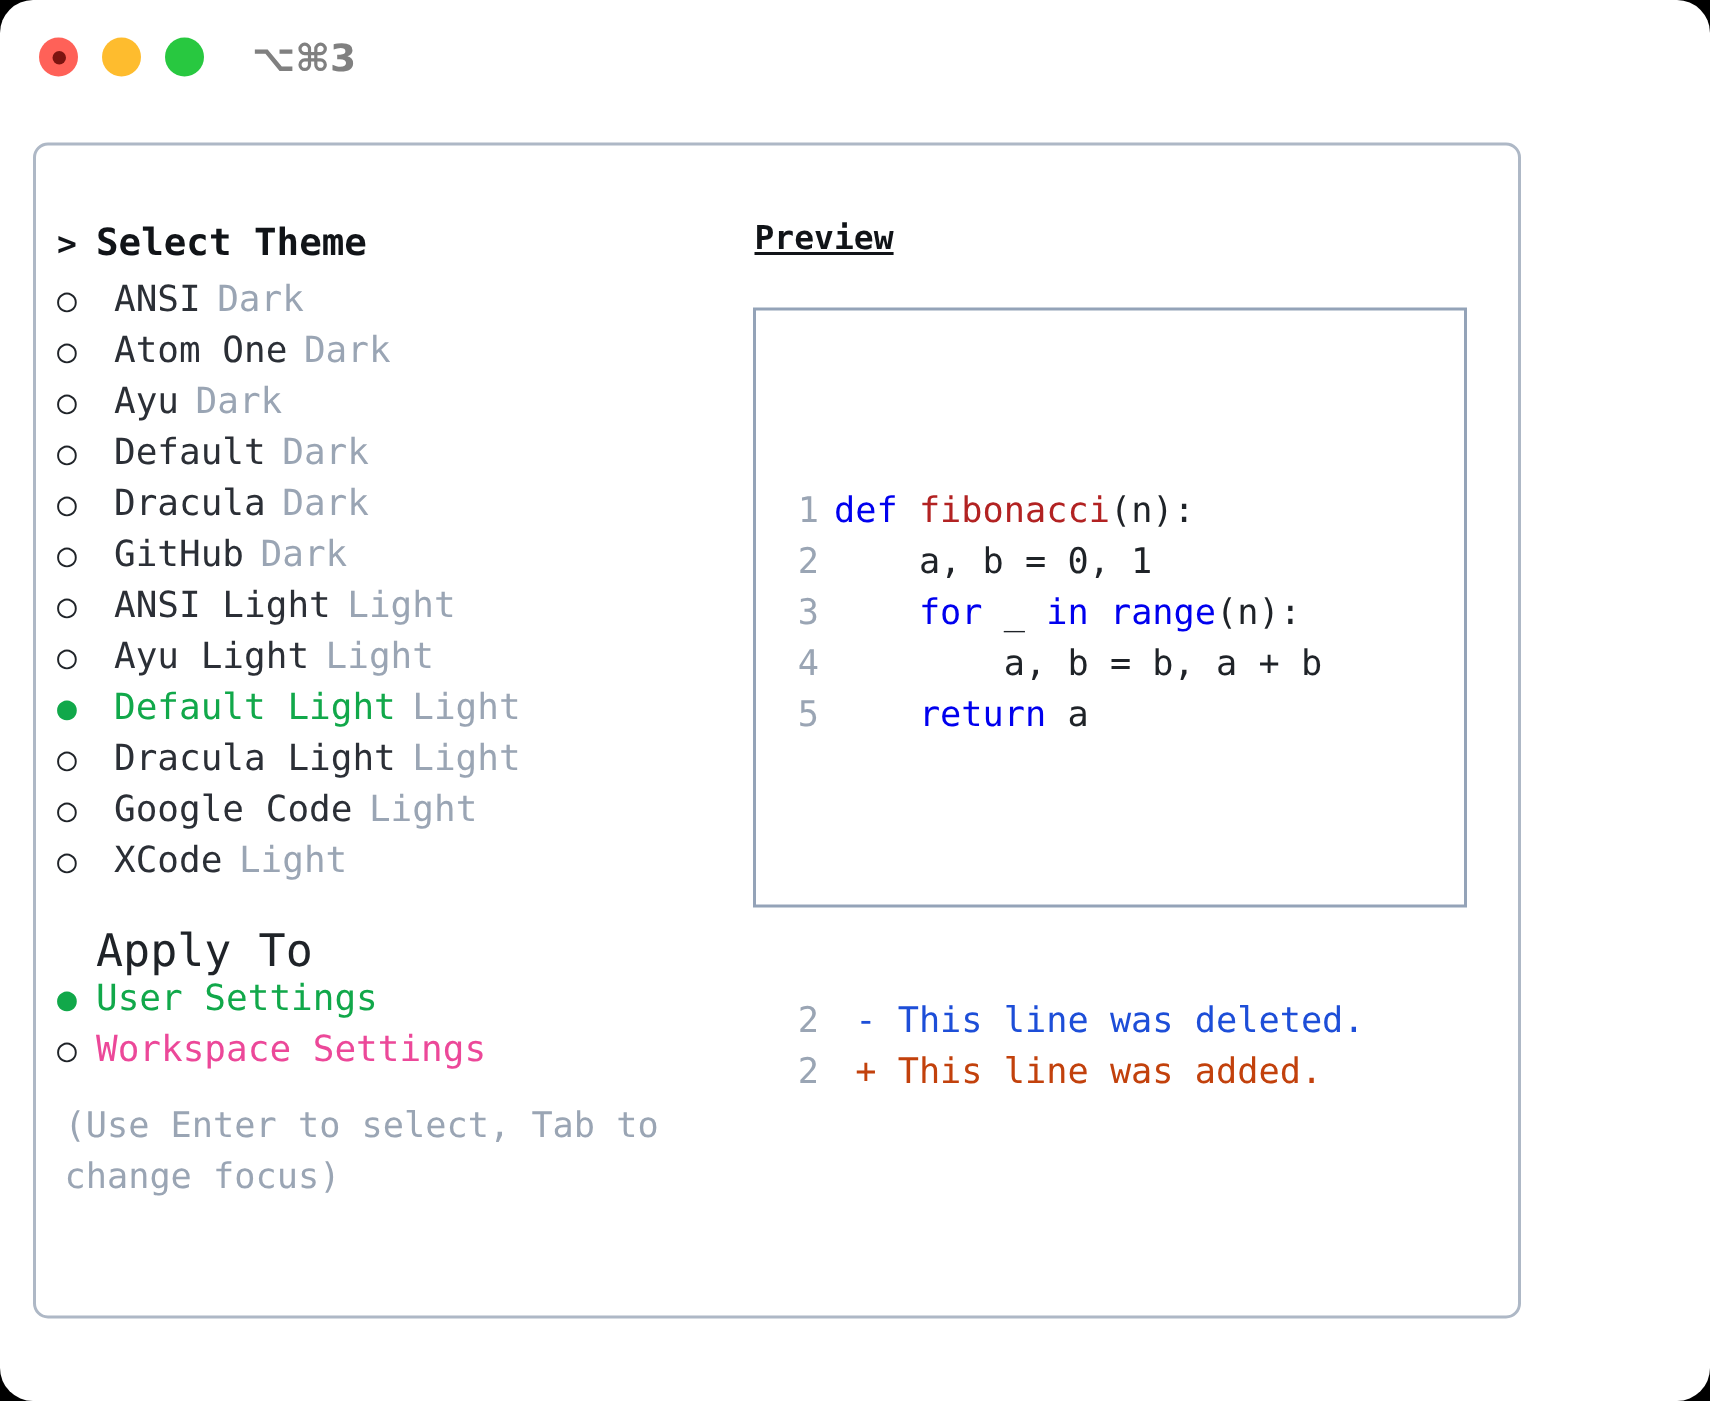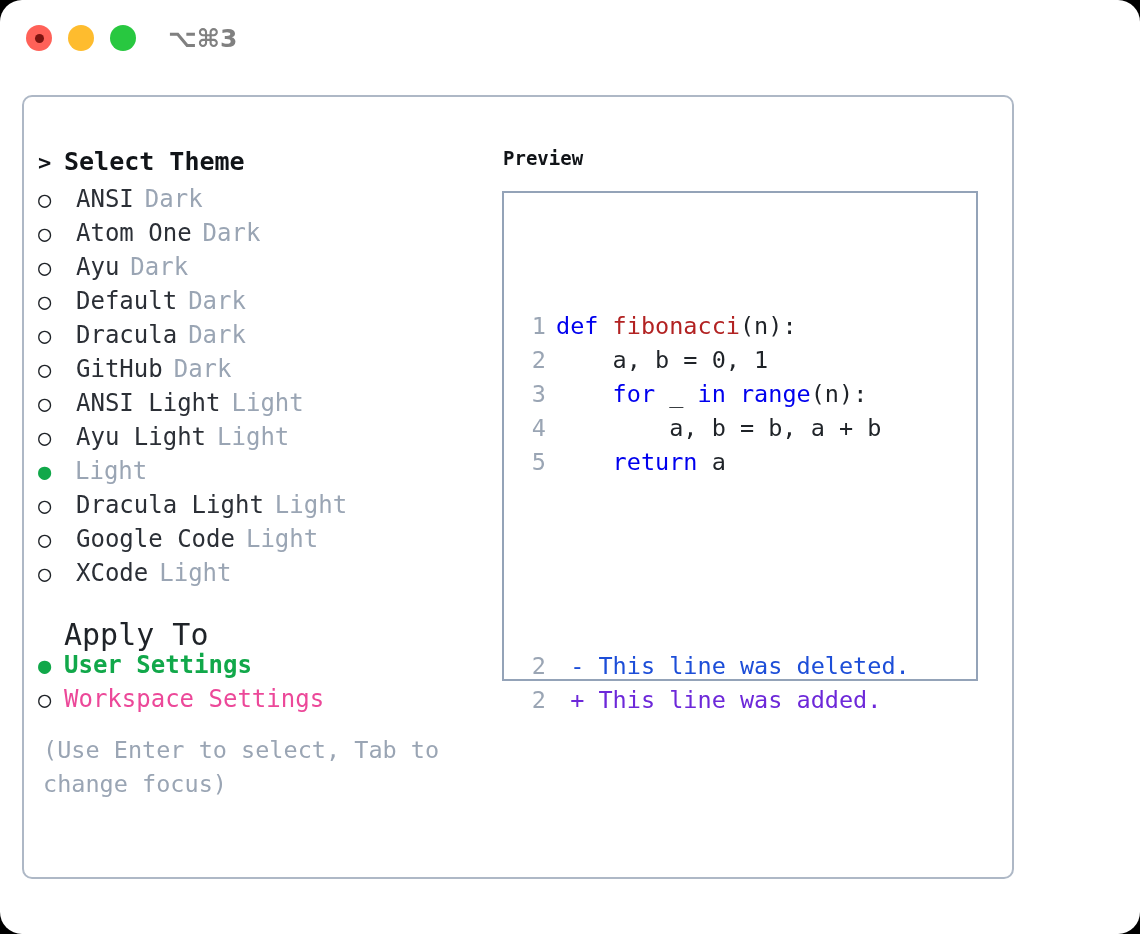--- a/index.html
+++ b/index.html
@@ -130,50 +130,51 @@
   .theme-name   { color: #2b2f36; margin-left: 12px; }
   .theme-name.selected { color: #11a84a; }
   .theme-kind   { color: #9aa5b4; margin-left: 11px; }
 
   .section-label {
     color: #1f2328;
     font-size: 30px;
   }
 
   .apply-row .opt-label { color: #ec4899; }
-  .apply-row .opt-label.selected { color: #11a84a; font-weight: bold; }
+  .apply-row .opt-label.selected { color: #11a84a; }
 
   .spacer-sm { height: 24px; }
 
   .hint {
     margin-top: 14px;
     color: #9aa5b4;
     font-size: 23.5px;
     line-height: 34px;
     width: 420px;
     padding-left: 5px;
   }
 
   
   .right-col {
     position: absolute;
     left: 478px;
     top: 50px;
     width: 500px;
   }
   .preview-title {
-    font-size: 19px;
+    font-size: 22px;
     font-weight: bold;
     color: #111418;
-    margin-bottom: 22px;
+    margin-bottom: 33px;
     padding-left: 1px;
+    text-decoration: underline;
   }
   .preview-box {
     width: 476px;
-    height: 490px;
+    height: 400px;
     border: 2px solid #94a3b8;
     box-sizing: border-box;
     background: #ffffff;
     position: relative;
   }
   .code {
     position: absolute;
     left: 18px;
     top: 48px;
     font-size: 23.5px;
@@ -186,21 +187,21 @@
     width: 24px;
     text-align: right;
     color: #9aa5b4;
     margin-right: 10px;
   }
   .tok-kw    { color: #0000ee; }
   .tok-fn    { color: #b22222; }
   .tok-plain { color: #1f2328; }
   .diff-ctx  { color: #808080; }
   .diff-del  { color: #1d4ed8; }
-  .diff-add  { color: #6d28d9; }
+  .diff-add  { color: #c2410c; }
   .blank-line { display: block; height: 34px; }
 </style>
 </head>
 <body>
 
 <div class="window">
 
   <div class="titlebar">
     <div class="traffic">
       <span class="dot red"></span>
@@ -256,20 +257,21 @@
               <span class="theme-name">ANSI Light</span>
               <span class="theme-kind">Light</span>
             </div>
             <div class="row">
               <span class="bullet">○</span>
               <span class="theme-name">Ayu Light</span>
               <span class="theme-kind">Light</span>
             </div>
             <div class="row">
               <span class="bullet marker-filled">●</span>
+              <span class="theme-name selected">Default Light</span>
               <span class="theme-kind">Light</span>
             </div>
             <div class="row">
               <span class="bullet">○</span>
               <span class="theme-name">Dracula Light</span>
               <span class="theme-kind">Light</span>
             </div>
             <div class="row">
               <span class="bullet">○</span>
               <span class="theme-name">Google Code</span>

